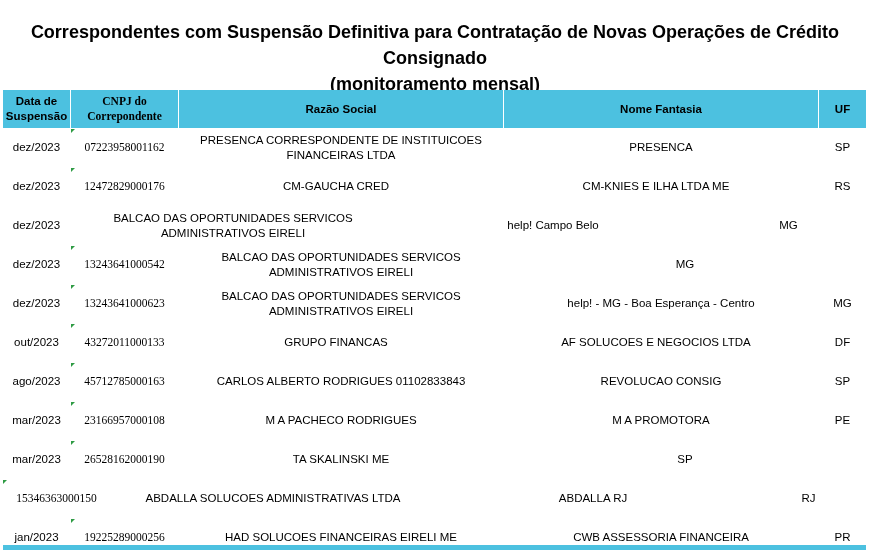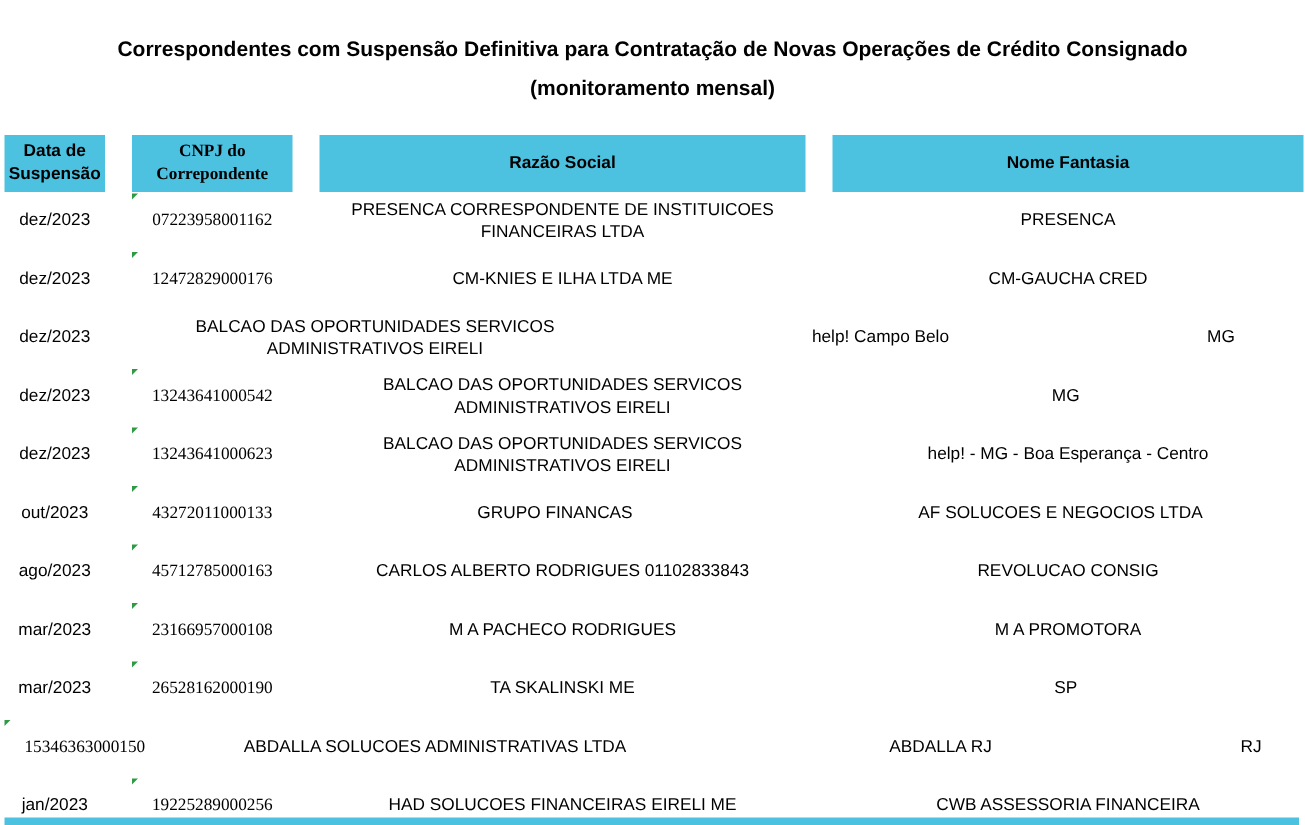--- a/index.html
+++ b/index.html
@@ -18,32 +18,32 @@
     font-family: "Liberation Sans", sans-serif;
     color: var(--text-color);
   }
   .title {
     position: absolute;
     top: 19px;
     left: 0;
     width: 100%;
     text-align: center;
     font-weight: bold;
-    font-size: 14px;
+    font-size: 18px;
     line-height: 26px;
   }
   .table {
     position: absolute;
     left: 3px;
     top: 90px;
     width: 863px;
   }
   .hrow, .row {
     display: flex;
-    gap: 18px;
+    gap: 1px;
   }
   .hrow { height: 38px; }
   .row { height: 39px; }
   .cell {
     display: flex;
     align-items: center;
     justify-content: center;
     text-align: center;
     font-size: 11.5px;
     line-height: 14.5px;
@@ -117,26 +117,26 @@
     </div>
   </div>
         <div class="row">
     <div class="cell c-date">
       <span>dez/2023</span>
     </div>
     <div class="cell c-cnpj">
       <span class="tri"></span>
       <span>12472829000176</span>
     </div>
+    <div class="cell c-fantasia">
+      <span>CM-GAUCHA CRED</span>
+    </div>
     <div class="cell c-razao">
       <span class="wrap">CM-KNIES E ILHA LTDA ME</span>
     </div>
-    <div class="cell c-fantasia">
-      <span>CM-GAUCHA CRED</span>
-    </div>
     <div class="cell c-uf">
       <span>RS</span>
     </div>
   </div>
         <div class="row">
     <div class="cell c-date">
       <span>dez/2023</span>
     </div>
     <div class="cell c-razao">
       <span class="wrap">BALCAO DAS OPORTUNIDADES SERVICOS ADMINISTRATIVOS EIRELI</span>

